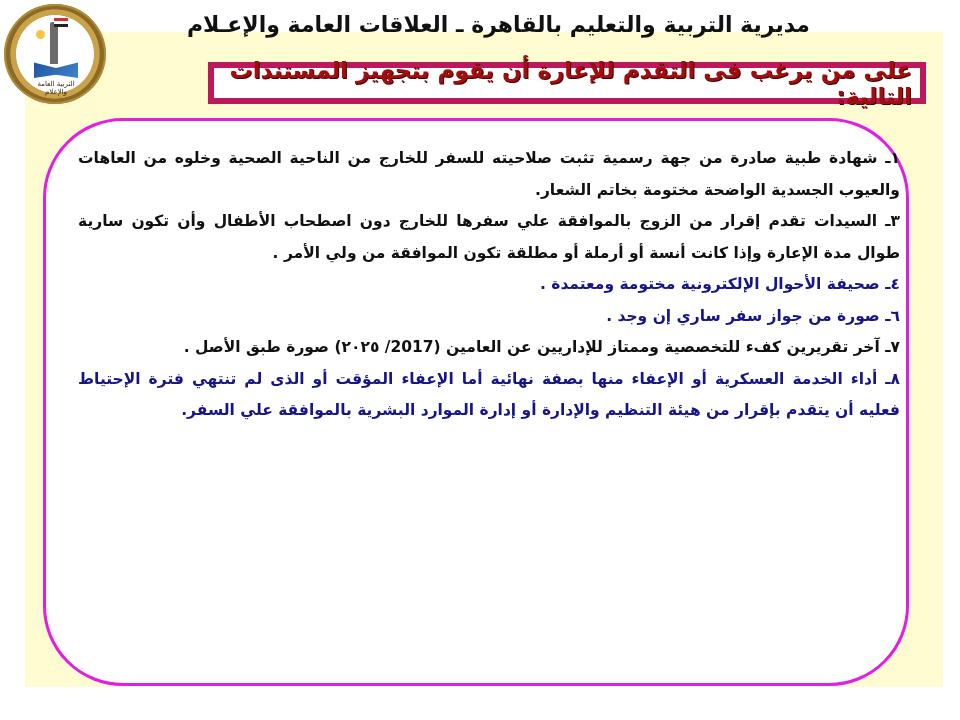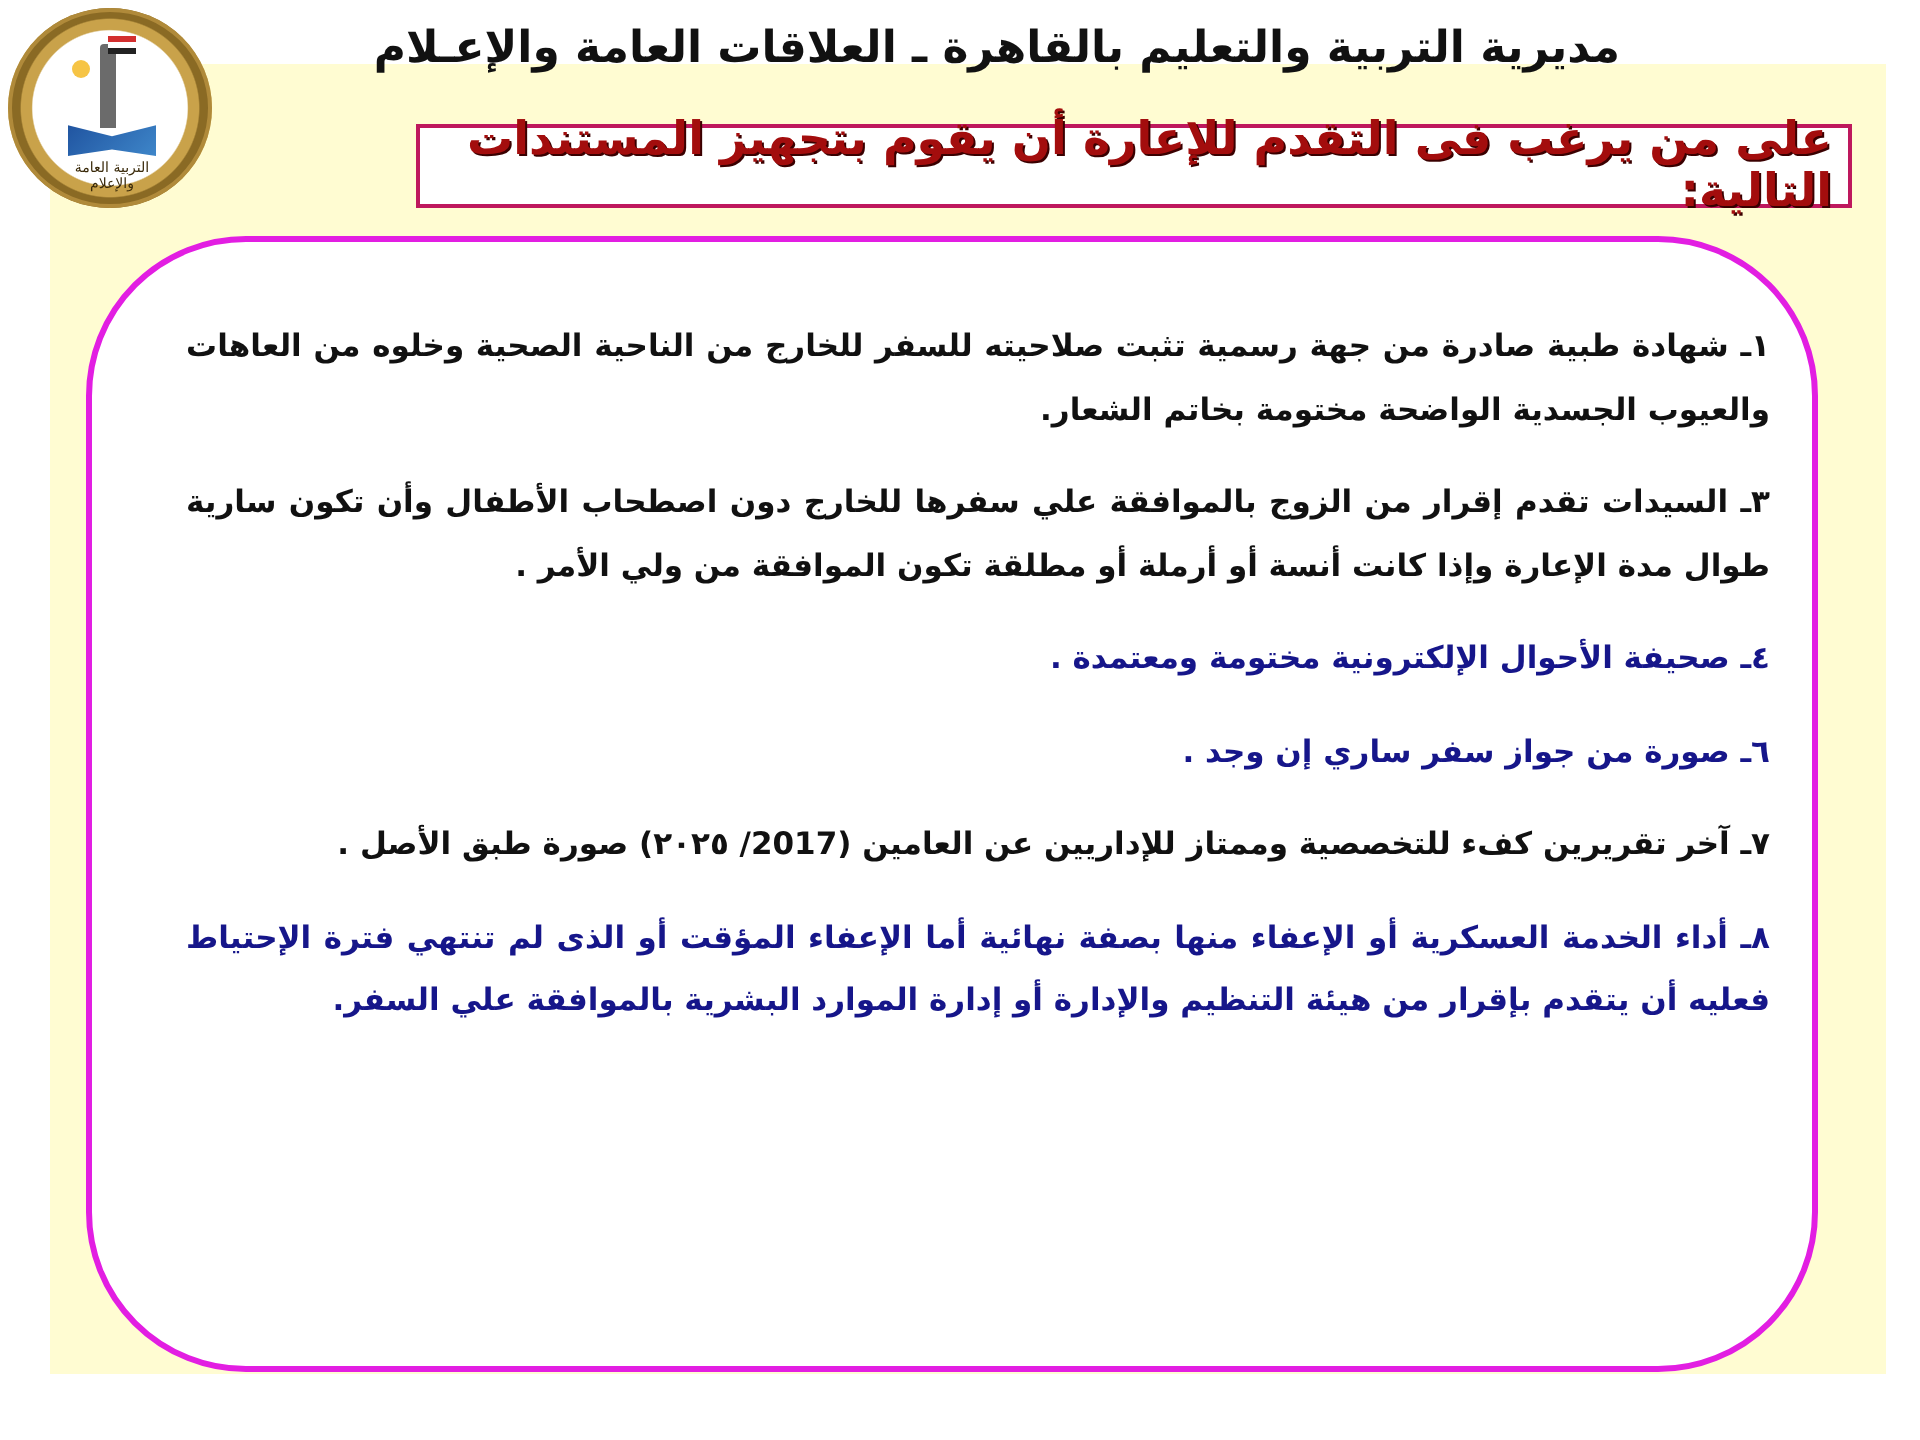--- a/index.html
+++ b/index.html
@@ -40,39 +40,39 @@
     position: absolute; left: 22px; top: 76px; width: 60px;
     font-size: 7px; color: #3a2a0a; text-align: center; direction: rtl;
   }
   .header-title {
     position: absolute; right: 150px; top: 12px; width: 700px;
     direction: rtl; 
     font-size: 22px; font-weight: bold; color: #111111;
   }
   .subtitle-box {
     position: absolute; left: 208px; top: 62px; width: 718px; height: 42px;
-    background: #ffffff; border: 2px solid #be185d; box-sizing: border-box;
+    background: #ffffff; border: 6px solid #be185d; box-sizing: border-box;
     direction: rtl; text-align: right;
     display: flex; align-items: center; padding-right: 8px;
   }
   .subtitle-box span {
     font-size: 23px; font-weight: bold; color: #a30d0d;
     text-shadow: 1px 1px 0 #3a0000;
   }
   .content-frame {
     position: absolute; left: 43px; top: 118px; width: 866px; height: 568px;
     border: 3px solid #e21ee2; border-radius: 80px;
     background: #ffffff; box-sizing: border-box;
   }
   .items {
     position: absolute; left: 78px; top: 143px; width: 822px;
     direction: rtl; text-align: justify;
     font-size: 15.5px; font-weight: bold; line-height: 31.5px;
   }
-  .item { margin: 15px; }
+  .item { margin: 0; }
   .item.black { color: #111111; }
   .item.navy { color: #16168a; }
 </style>
 </head>
 <body>
 
 <div class="slide-bg right"></div>
 
 <div class="logo">
   <div class="sun"></div>

